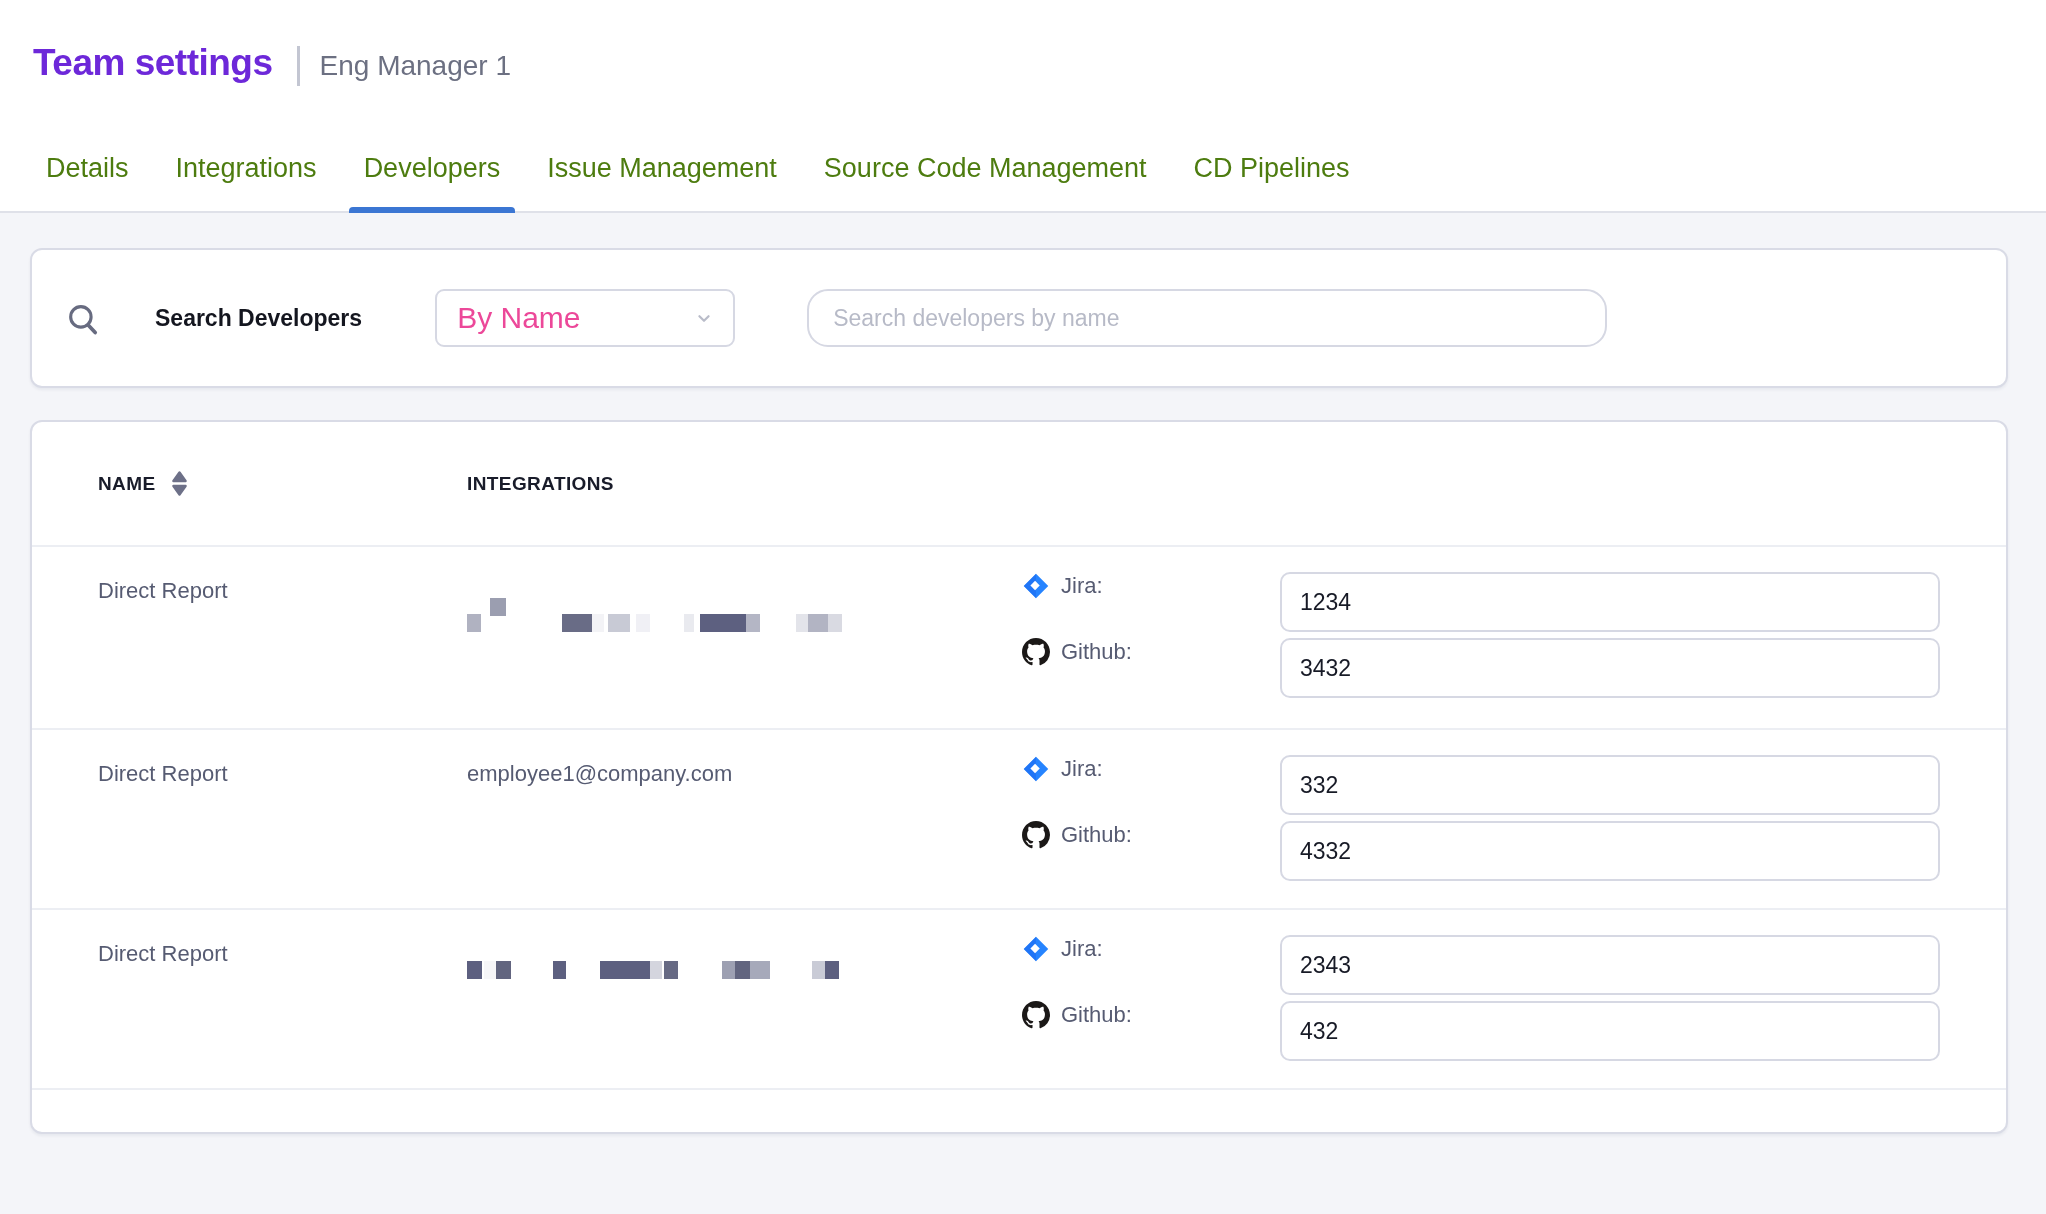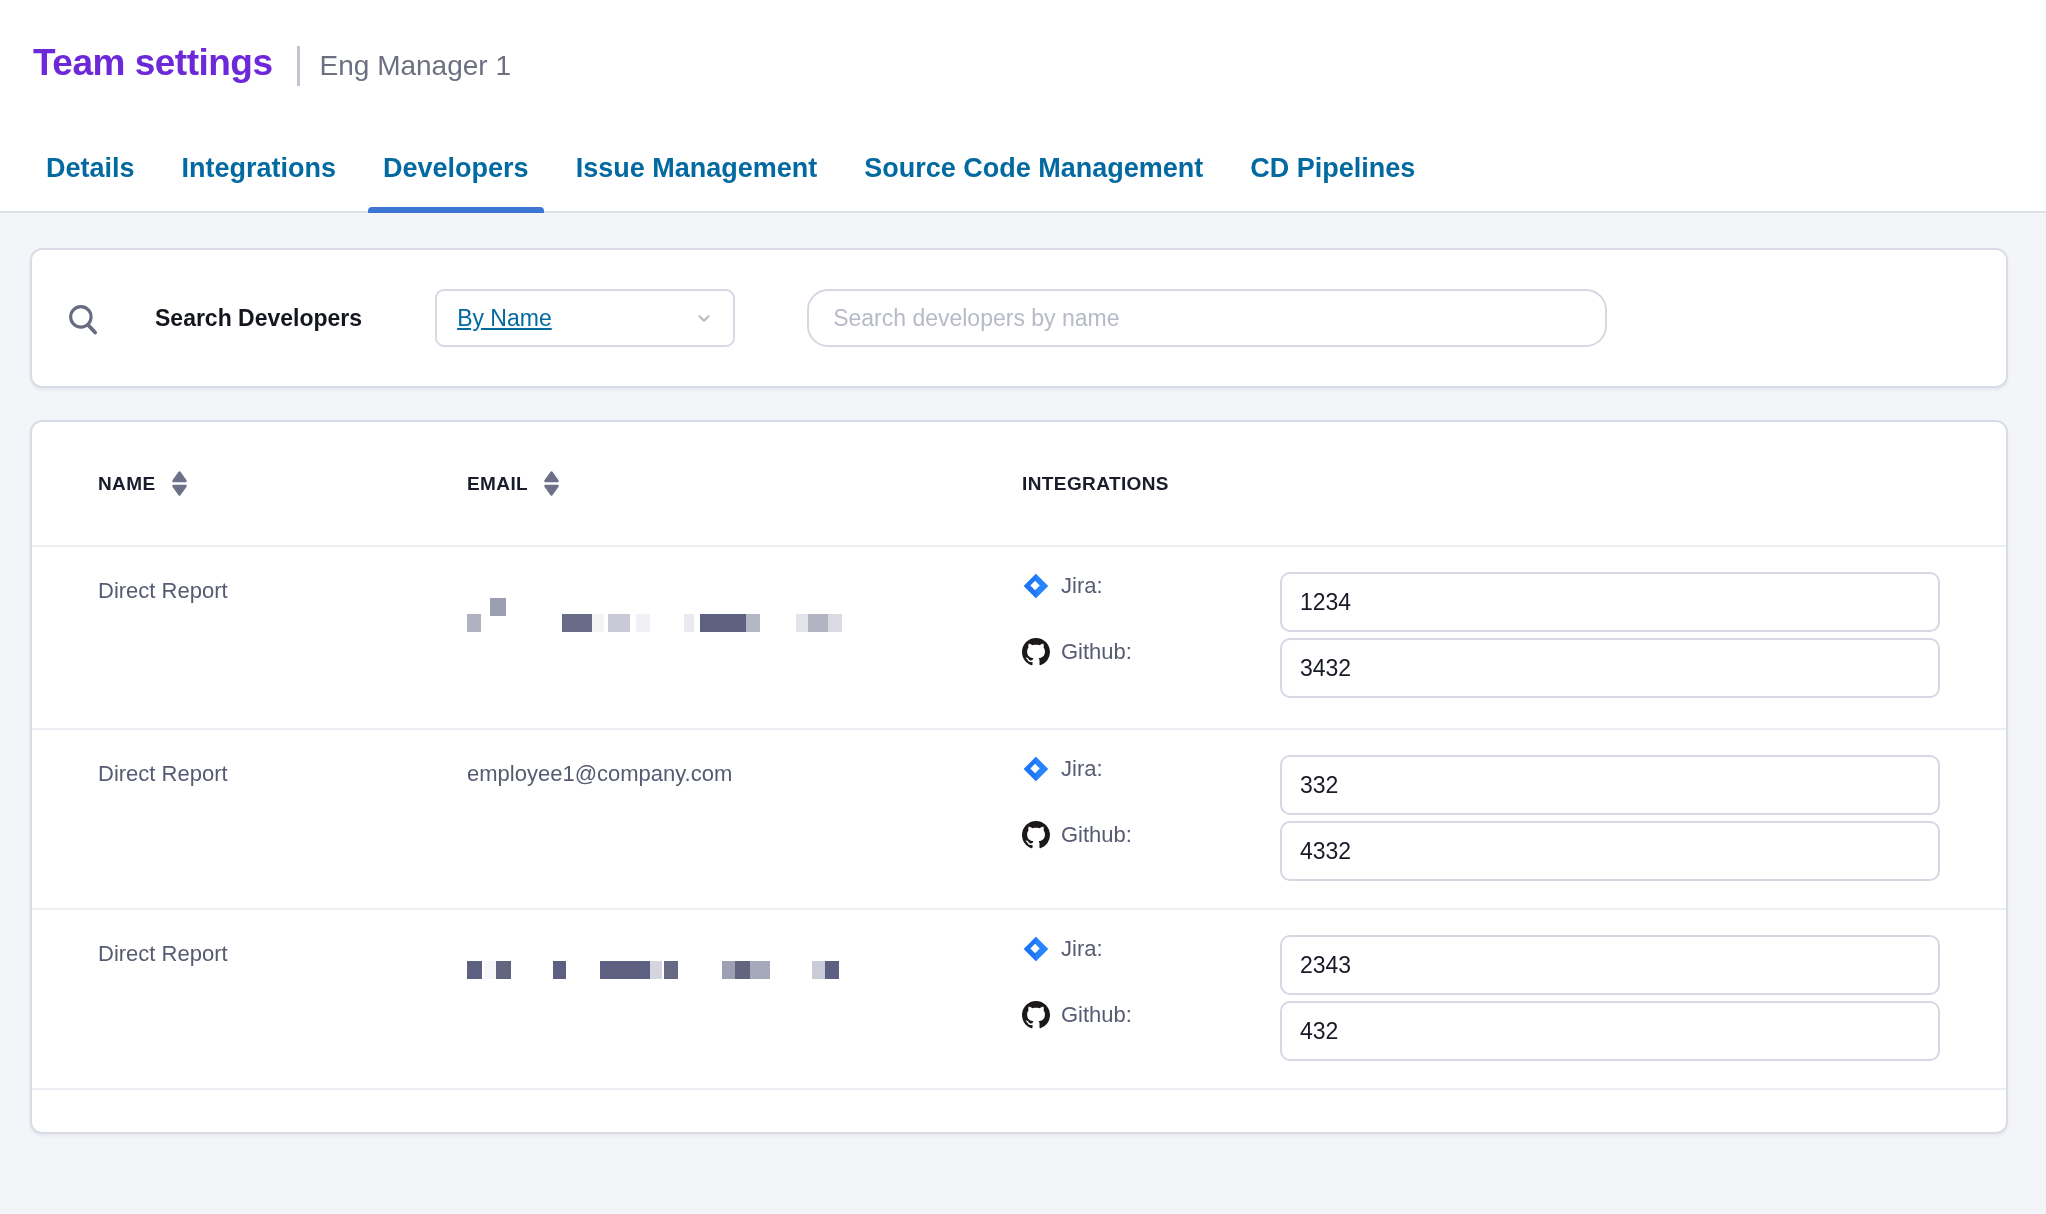--- a/index.html
+++ b/index.html
@@ -8,38 +8,38 @@
 
   
   .topbar { height:125px; background:#fff; display:flex; align-items:center; padding-left:33px; }
   .page-title { font-size:37px; font-weight:800; color:#6d28d9; letter-spacing:-0.5px; }
   .title-sep { width:3px; height:40px; background:#c3c6d2; margin:6px 20px 0 24px; }
   .subtitle { font-size:28px; color:#6c7082; margin-top:6px; }
 
   
   .tabbar { height:88px; background:#fff; border-bottom:2px solid #dfe1e9;
     display:flex; align-items:center; padding-left:31px; }
-  .tab { position:relative; font-size:27px; font-weight:700; color:#0369a1;
+  .tab { position:relative; font-size:27px; font-weight:400; color:#4d7c0f;
     padding:0 15px; margin-right:17px; height:100%; display:flex; align-items:center; cursor:pointer; }
   .tab.active::after { content:""; position:absolute; left:0; right:0; bottom:-2px;
     height:6px; background:var(--accent-blue,#3b76d3); border-radius:4px 4px 0 0; }
 
   
   .content { background:#f4f5f9; height:1001px; padding:35px 38px 0 30px; }
   .card { background:#fff; border:2px solid #d9dbe6; border-radius:12px;
     box-shadow:0 2px 3px rgba(25,30,60,0.06);gap:40px; }
 
   
   .search-card { height:140px; display:flex; align-items:center; padding:0 34px; }
   .search-icon { width:34px; height:34px; flex:0 0 auto; margin-top:2px; }
   .search-label { font-size:23px; font-weight:700; color:#14161f; margin-left:15px; }
   .select { margin-left:33px; width:300px; height:58px; border:2px solid #d6d8e3; border-radius:9px;
     display:flex; align-items:center; justify-content:space-between; padding:0 18px 0 20px;
     background:#fff; cursor:pointer; }
-  .select-value { font-size:23px; color:#0369a1;text-decoration:underline; }
+  .select-value { font-size:30px; color:#ec4899; }
   .chevron-icon { width:22px; height:22px; }
   .search-input { margin-left:32px; width:800px; height:58px; border:2px solid #d6d8e3;
     border-radius:21px; padding:0 24px; font-size:23px; color:#14161f;
     font-family:"Liberation Sans","DejaVu Sans",sans-serif; outline:none; }
   .search-input::placeholder { color:#b7bac7; }
 
   
   .table-card { margin-top:32px; min-height:702px; padding-bottom:42px; }
   .thead, .trow { display:grid; grid-template-columns:369px 555px 1fr; padding:0 66px; }
   .thead { height:125px; align-items:center; border-bottom:2px solid #eceef3; }
@@ -94,27 +94,20 @@
         <path d="M7 10 L12 15 L17 10" stroke="#b9bcc9" stroke-width="2.4" stroke-linecap="round" stroke-linejoin="round"></path>
       </svg>
     </div>
     <input class="search-input" type="text" placeholder="Search developers by name" style="">
   </section>
 
   <section class="card table-card">
     <div class="thead">
       <div class="th">
         <span>NAME</span>
-        <svg class="sort-icon" viewBox="0 0 14 22">
-          <path d="M7 2 L12 9 H2 Z" style="fill:var(--sort-gray,#6d7088)" stroke="var(--sort-gray,#6d7088)" stroke-width="2" stroke-linejoin="round"></path>
-          <path d="M2 13 H12 L7 20 Z" style="fill:var(--sort-gray,#6d7088)" stroke="var(--sort-gray,#6d7088)" stroke-width="2" stroke-linejoin="round"></path>
-        </svg>
-      </div>
-      <div class="th">
-        <span>EMAIL</span>
         <svg class="sort-icon" viewBox="0 0 14 22">
           <path d="M7 2 L12 9 H2 Z" style="fill:var(--sort-gray,#6d7088)" stroke="var(--sort-gray,#6d7088)" stroke-width="2" stroke-linejoin="round"></path>
           <path d="M2 13 H12 L7 20 Z" style="fill:var(--sort-gray,#6d7088)" stroke="var(--sort-gray,#6d7088)" stroke-width="2" stroke-linejoin="round"></path>
         </svg>
       </div>
       <div class="th">
         <span>INTEGRATIONS</span>
       </div>
     </div>
 

